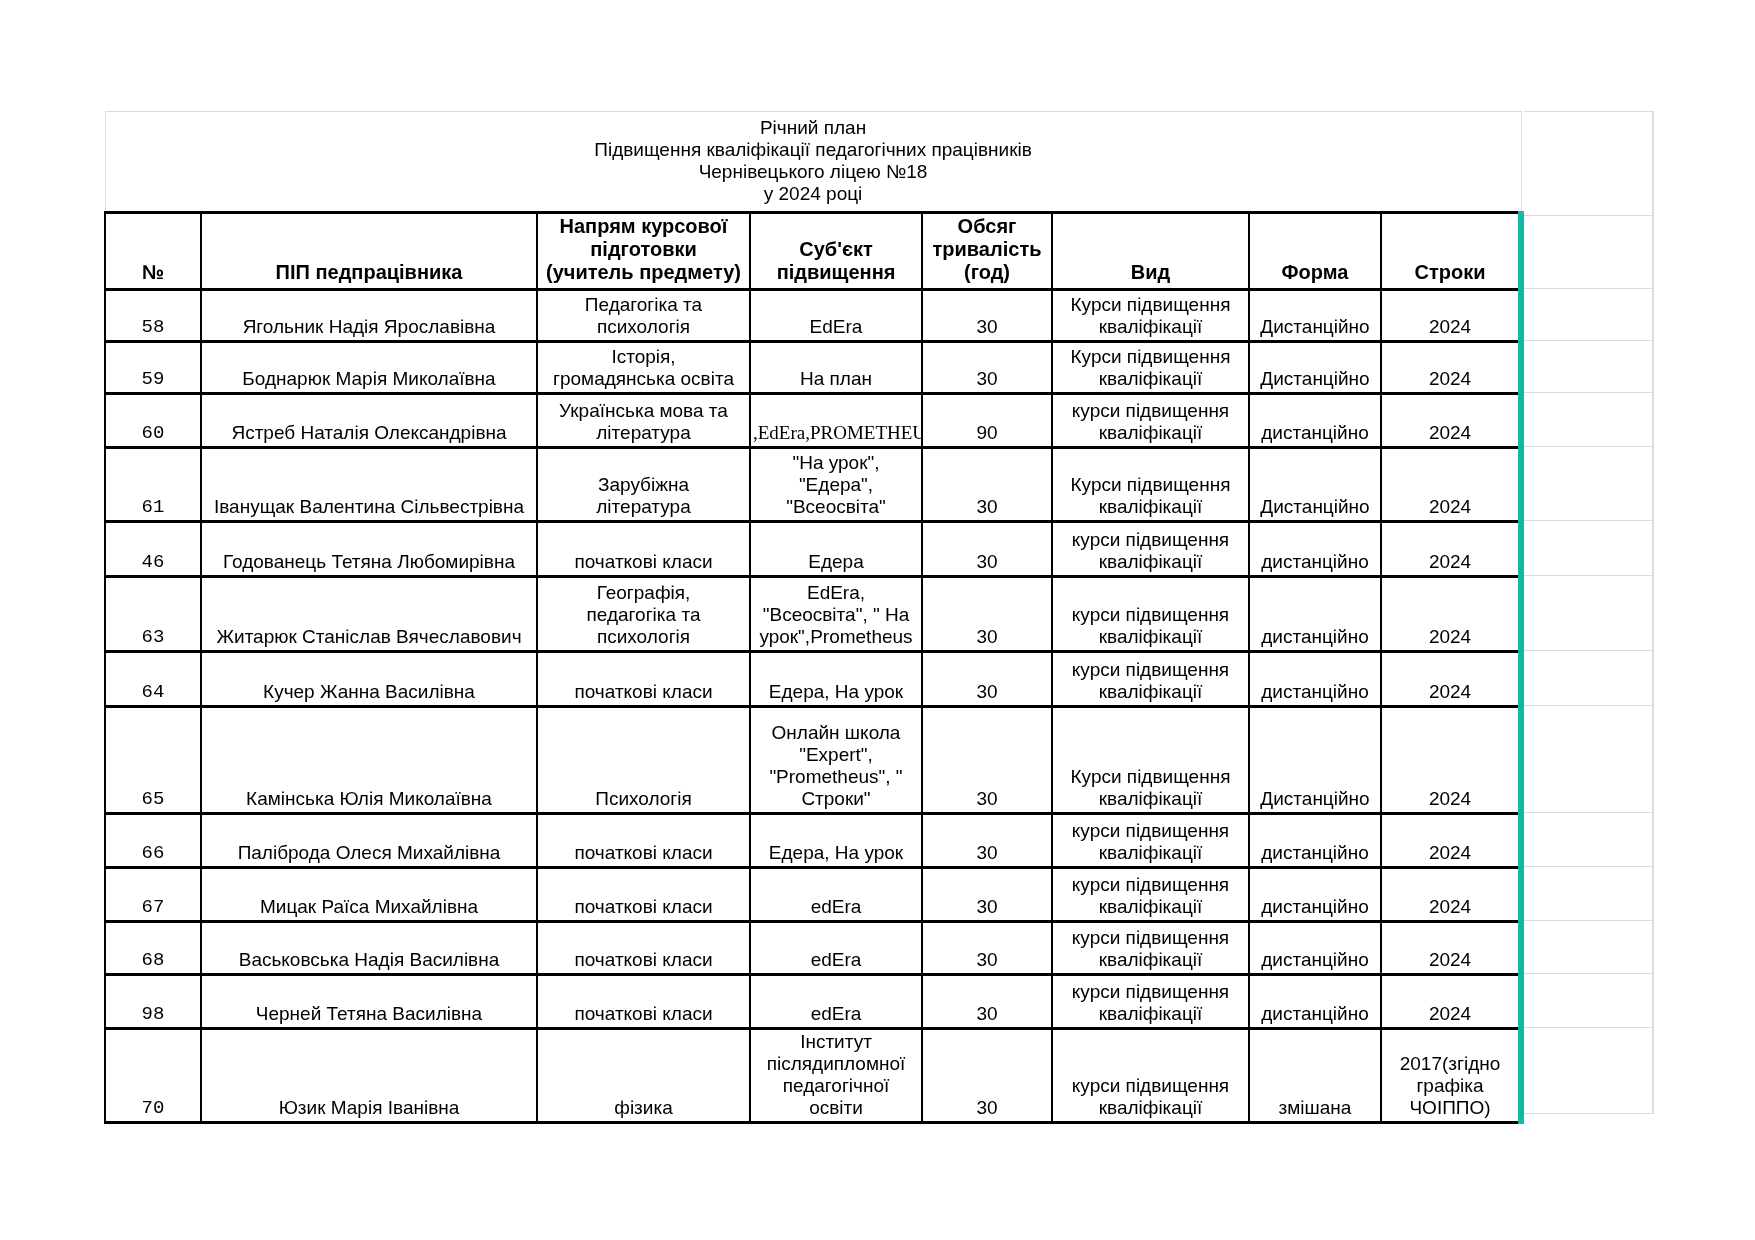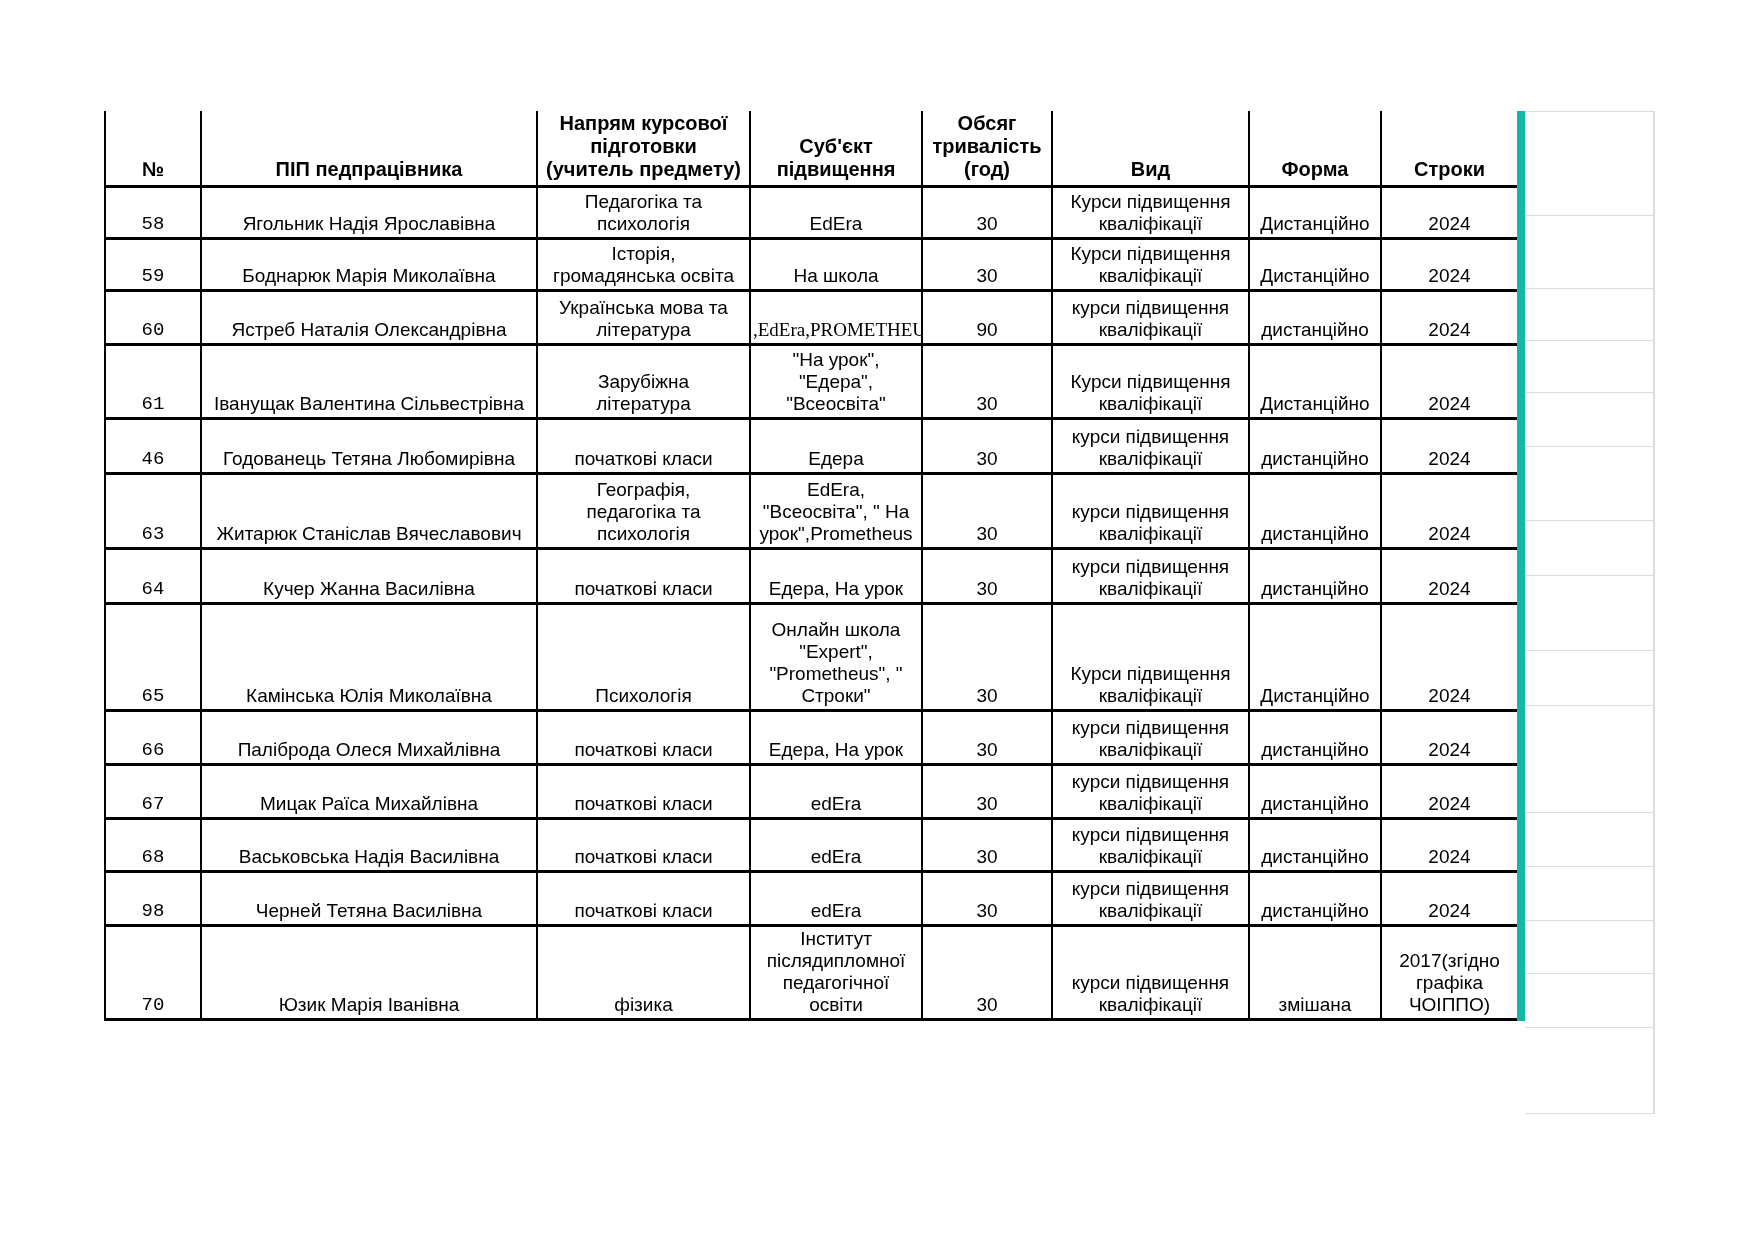--- a/index.html
+++ b/index.html
@@ -23,21 +23,21 @@
     border-bottom:3px solid #000;
     vertical-align:bottom;
     text-align:center;
     white-space:pre-line;
     padding:1px 2px 2px 2px;
     font-size:19px;
     line-height:1.16;
     overflow:hidden;
     font-weight:normal;
   }
-  table.plan td:last-child, table.plan th:last-child{border-right:8px solid #14b8a6;}
+  table.plan td:last-child, table.plan th:last-child{border-right:6px solid #14b8a6;}
 
   .title-cell{
     border:1px solid #dcdcdc !important;
     border-bottom:3px solid #000 !important;
     vertical-align:middle !important;
     text-align:center;
     font-weight:bold;
     font-size:21px;
     line-height:1.24;
   }
@@ -82,20 +82,26 @@
         <col style="width:96px">
           <col style="width:336px">
           <col style="width:213px">
         <col style="width:172px">
           <col style="width:130px">
           <col style="width:197px">
         <col style="width:132px">
           <col style="width:140px">
       </colgroup>
       <tbody>
+          <tr class="title-row" style="height:101px">
+        <td colspan="8" class="title-cell">Річний план
+Підвищення кваліфікації педагогічних працівників
+Чернівецького ліцею №18
+у 2024 році</td>
+      </tr>
       <tr class="header-row" style="height:73px">
         <th>№</th>
         <th>ПІП педпрацівника</th>
         <th>Напрям курсової
 підготовки
 (учитель предмету)</th>
         <th>Суб'єкт
 підвищення</th>
         <th>Обсяг
 тривалість
@@ -116,21 +122,21 @@
             <td>Курси підвищення
 кваліфікації</td>
             <td>Дистанційно</td>
             <td>2024</td>
           </tr>
           <tr style="height: 52px;">
             <td class="num">59</td>
             <td>Боднарюк Марія Миколаївна</td>
             <td>Історія,
 громадянська освіта</td>
-            <td class="subj-small open-bottom">На школа</td>
+            <td class="subj-small open-bottom">На план</td>
             <td>30</td>
             <td>Курси підвищення
 кваліфікації</td>
             <td>Дистанційно</td>
             <td>2024</td>
           </tr>
           <tr style="height: 54px;">
             <td class="num">60</td>
             <td>Ястреб Наталія Олександрівна</td>
             <td>Українська мова та

